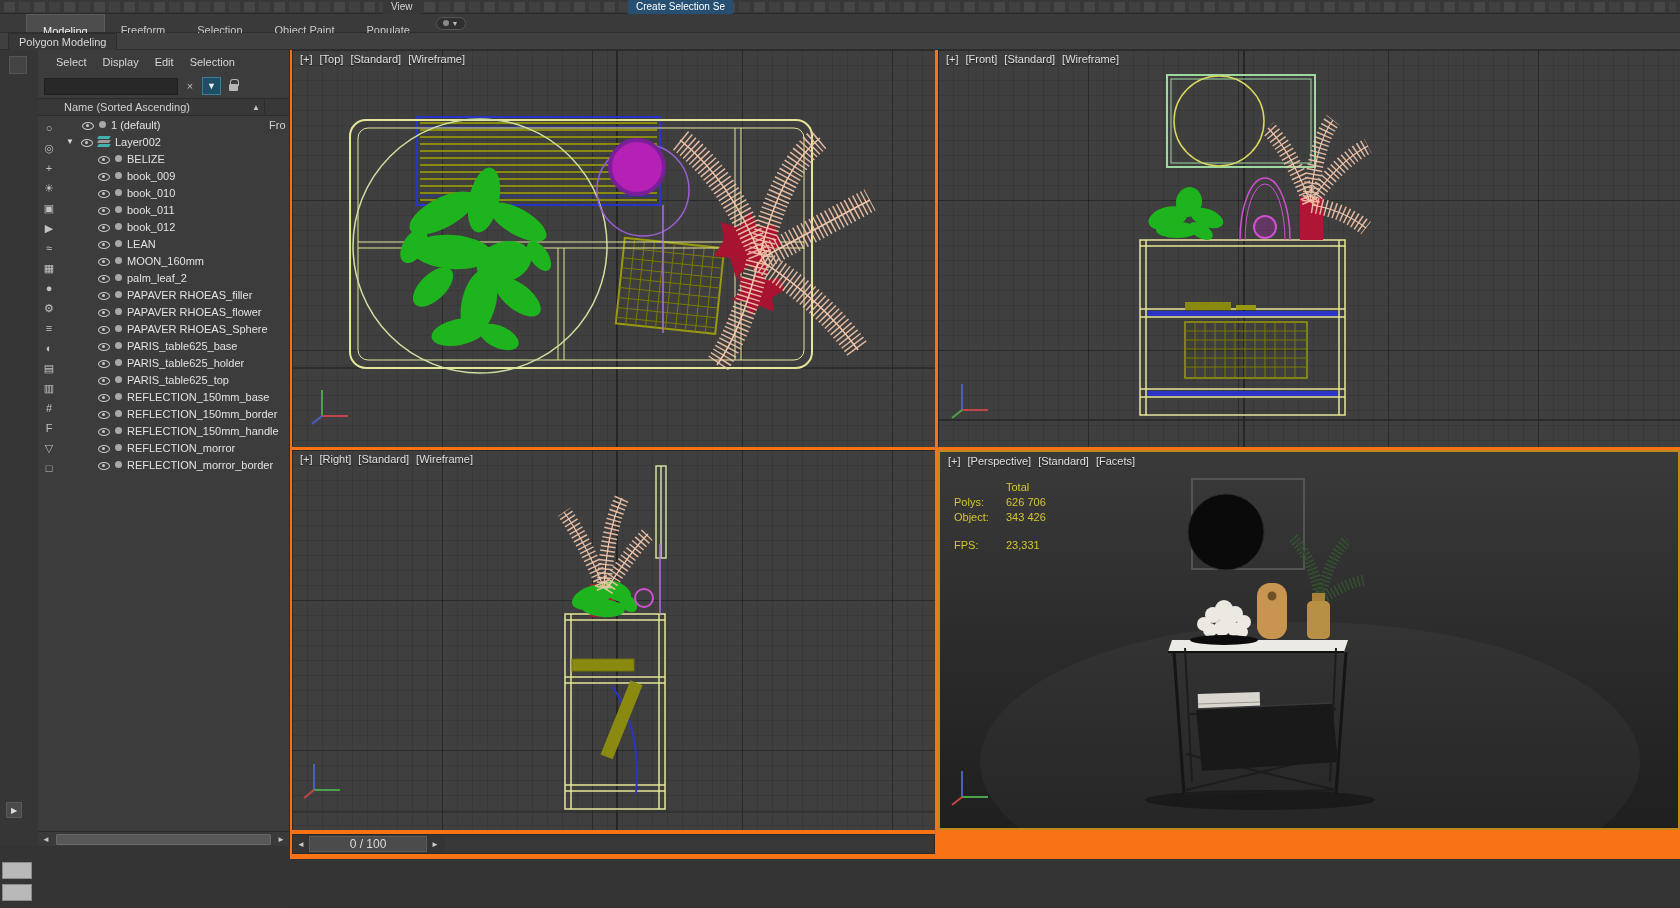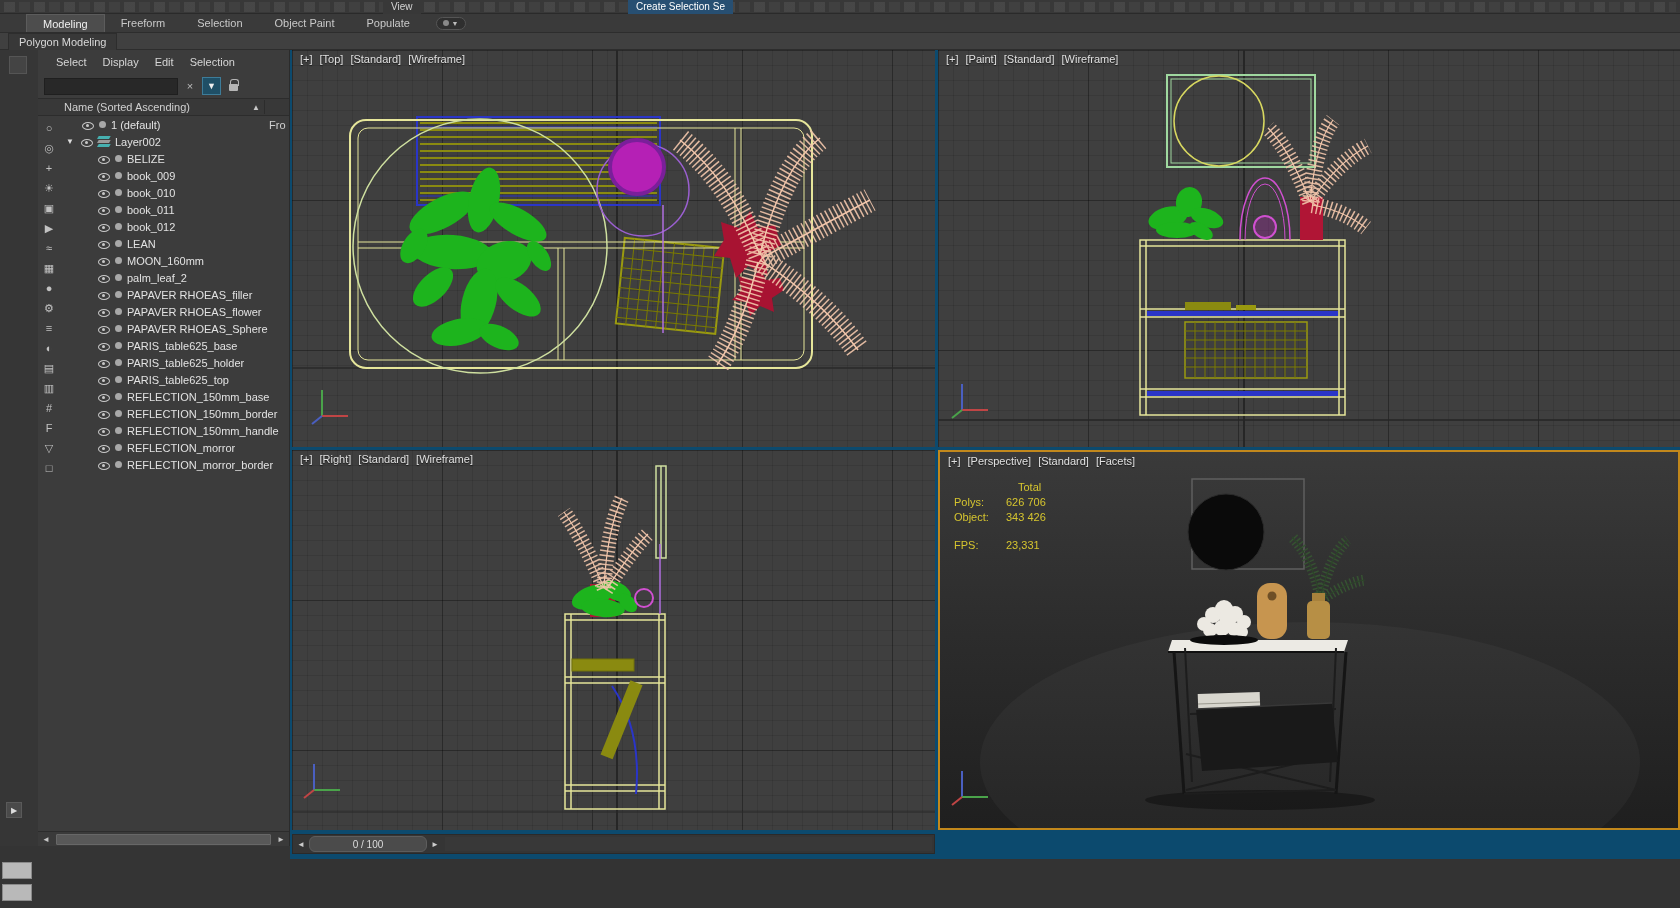--- a/index.html
+++ b/index.html
@@ -1,32 +1,32 @@
 <!DOCTYPE html>
 <html><head>
 <meta charset="utf-8">
 <style>
   * { margin:0; padding:0; box-sizing:border-box; }
   html,body { width:1680px; height:908px; background:#333; overflow:hidden;
               font-family:"Liberation Sans", sans-serif; }
-  #app { position:relative; width:1680px; height:859px; background:#0c4a6e; }
+  #app { position:relative; width:1680px; height:859px; background:#f97316; }
 
   
   .main-toolbar { position:absolute; left:0; top:0; width:1680px; height:14px;
                   background:#383838; border-bottom:1px solid #2a2a2a; }
   .mt-icons { position:absolute; left:4px; top:2px; right:4px; height:10px; opacity:.8;
               background:repeating-linear-gradient(90deg,#4a4a4a 0 11px,#383838 11px 15px,#424242 15px 26px,#383838 26px 30px); }
   .mt-label { position:absolute; top:0; height:14px; line-height:14px; font-size:10px; color:#d5d5d5; z-index:2; }
   .mt-view { left:383px; background:#383838; padding:0 8px; }
   .mt-sel  { left:628px; background:#274f72; color:#fff; padding:0 8px; }
 
   
   .ribbon-tabs { position:absolute; left:0; top:14px; width:1680px; height:19px;
                  background:#3a3a3a; border-bottom:1px solid #2d2d2d; display:flex; align-items:stretch; padding-left:26px; }
-  .rtab { padding:0 16px; font-size:11px; line-height:18px; color:#c9c9c9; cursor:default; }
+  .rtab { padding:7px 16px; font-size:11px; line-height:18px; color:#c9c9c9; cursor:default; }
   .rtab.active { background:#4d4d4d; color:#f0f0f0; border:1px solid #5c5c5c; border-bottom:none; }
   .ribbon-config { margin-left:10px; align-self:center; width:30px; height:13px; background:#2f2f2f;
                    border:1px solid #555; border-radius:7px; color:#bbb; font-size:7px;
                    display:flex; align-items:center; justify-content:center; gap:2px; }
   .ribbon-config b { width:6px; height:6px; border-radius:50%; background:#888; }
   .ribbon-subrow { position:absolute; left:0; top:33px; width:1680px; height:17px;
                    background:#404040; border-bottom:1px solid #2d2d2d; }
   .subtab { position:absolute; left:8px; top:0; height:17px; line-height:16px; padding:0 10px;
             font-size:11px; color:#d8d8d8; background:#383838; border:1px solid #2d2d2d; border-bottom:none; }
 
@@ -95,28 +95,28 @@
   .vp-right { left:292px; top:450px; width:643px; height:380px; }
   .vp-persp { left:938px; top:450px; width:742px; height:380px;
               background:linear-gradient(180deg,#3a3a3a 0%,#2d2d2d 45%,#1f1f1f 100%);
               border:2px solid #c2881c; }
   .vp svg { position:absolute; left:0; top:0; }
   .vp-label { position:absolute; top:3px; left:8px; display:flex; gap:7px; font-size:11px; color:#e0e0e0;
               z-index:3; text-shadow:0 1px 1px rgba(0,0,0,.6); }
   .stats { position:absolute; left:14px; top:28px; z-index:3; color:#d6c52f; font-size:11px; line-height:15px;
            display:grid; grid-template-columns:42px auto; column-gap:10px; }
   .stats .gap { grid-column:1 / span 2; height:13px; }
-  .stats .c2 { grid-column:2;margin-left:12px; }
+  .stats .c2 { grid-column:2; }
 
   
   .timeline { position:absolute; left:292px; top:834px; width:643px; height:20px;
               background:#353535; border:1px solid #2a2a2a; display:flex; align-items:center; }
   .tl-btn { width:16px; height:18px; color:#ccc; font-size:8px; display:flex; align-items:center; justify-content:center; }
-  .tl-handle { width:118px; height:16px; background:#4b4b4b; border:1px solid #5d5d5d; border-radius:6px;
-               color:#ddd; font-size:10px; display:flex; align-items:center; justify-content:center; }
+  .tl-handle { width:118px; height:16px; background:#4b4b4b; border:1px solid #5d5d5d; border-radius:0;
+               color:#ddd; font-size:12px; display:flex; align-items:center; justify-content:center; }
   .tl-track { flex:1; height:14px; background:#383838; margin:0 2px; }
 </style>
 </head>
 <body>
 
 <div id="app">
 
   <div class="main-toolbar">
     <div class="mt-icons"></div>
     <span class="mt-label mt-view">View</span>
@@ -448,21 +448,21 @@
         <line x1="30" y1="366" x2="30" y2="340" stroke="#4aa34a"></line>
         <line x1="30" y1="366" x2="56" y2="366" stroke="#c04545"></line>
         <line x1="30" y1="366" x2="20" y2="374" stroke="#4a5fc0"></line>
       </g>
     </svg>
   </div>
 
   <div class="vp vp-front grid">
     <div class="vp-label">
       <span>[+]</span>
-      <span>[Paint]</span>
+      <span>[Front]</span>
       <span>[Standard]</span>
       <span>[Wireframe]</span>
     </div>
     <svg width="742" height="397" viewBox="0 0 742 397">
       <line x1="306" y1="0" x2="306" y2="397" stroke="#262626" stroke-width="2"></line>
       <line x1="0" y1="370" x2="742" y2="370" stroke="#262626" stroke-width="1.5"></line>
       <g stroke="#9fd89f" fill="none">
         <rect x="229" y="25" width="148" height="92" stroke-width="2"></rect>
         <rect x="233" y="29" width="140" height="84" stroke-width="1"></rect>
       </g>

